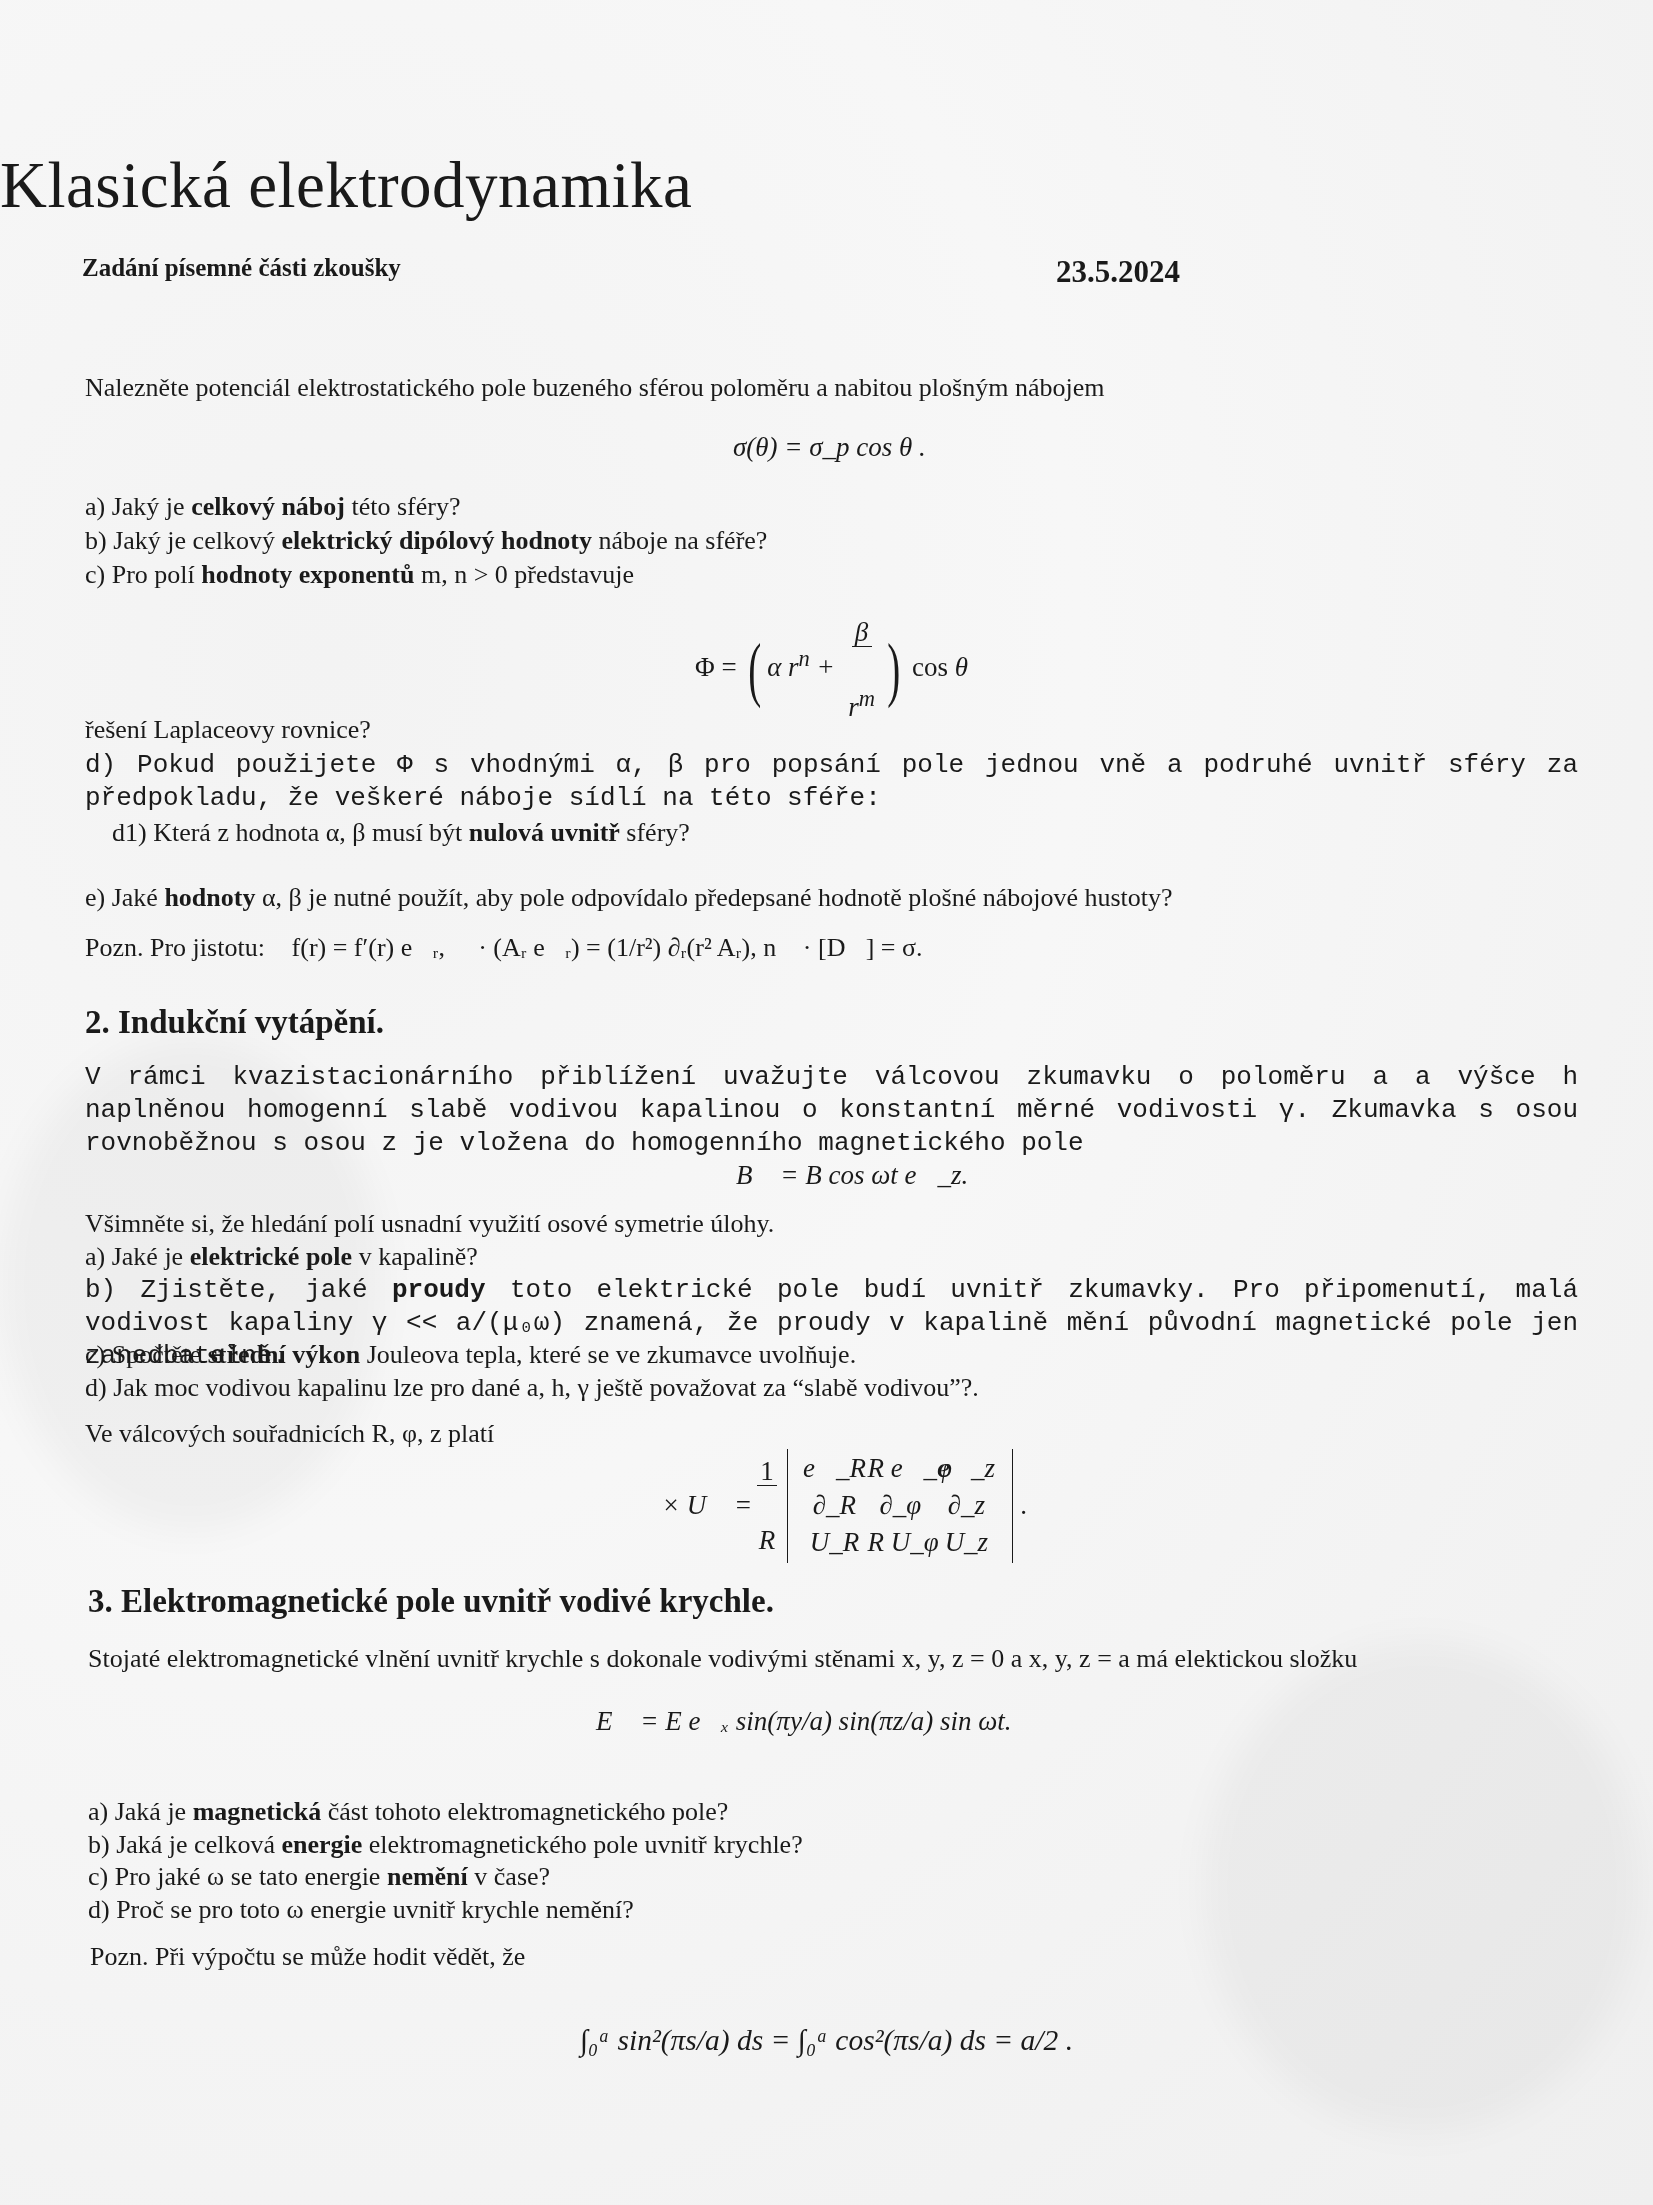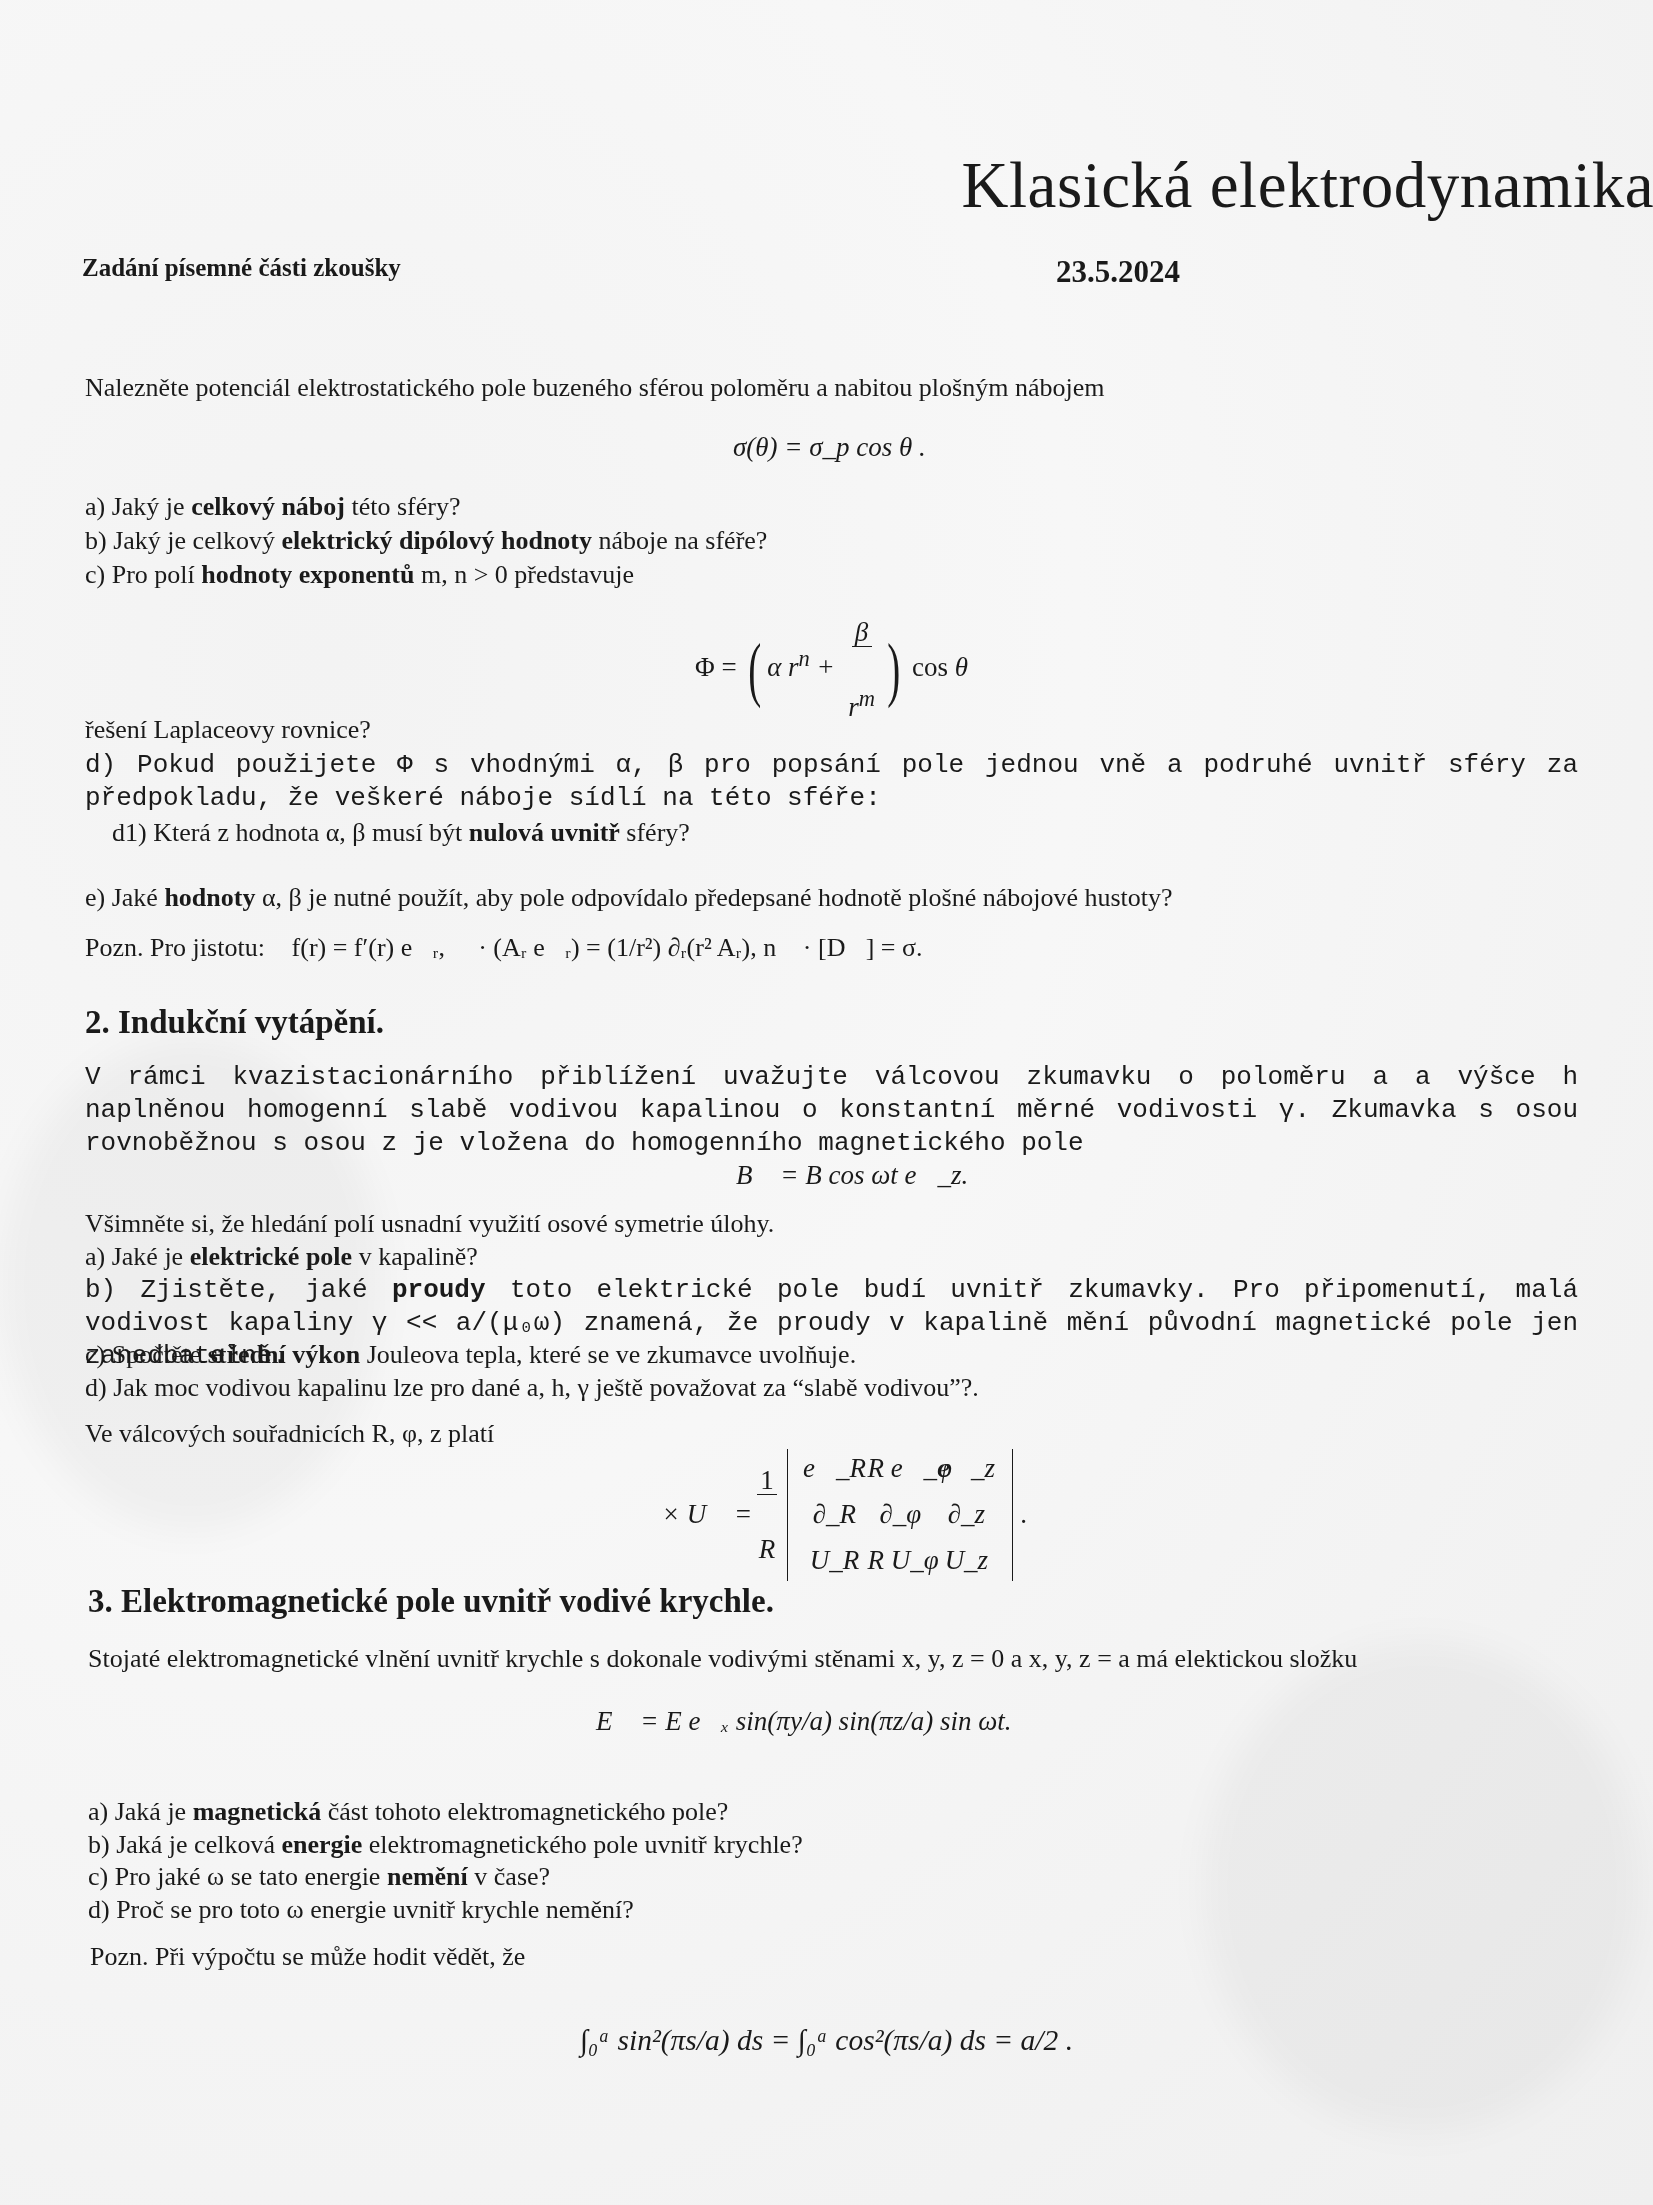--- a/index.html
+++ b/index.html
@@ -5,34 +5,34 @@
   html, body { margin:0; padding:0; }
   body {
     width:1654px; height:2205px; overflow:hidden;
     background: radial-gradient(ellipse at 20% 30%, #f3f3f3 0%, #f7f7f7 40%, #efefef 100%);
     font-family: "DejaVu Serif", "Liberation Serif", serif;
     color:#1a1a1a;
     position:relative;
   }
   .page { position:absolute; left:0; top:0; width:1654px; height:2205px; }
   .abs { position:absolute; white-space:nowrap; }
-  .title { left:0; width:1654px; text-align:right; top:148px; font-size:65px; font-weight:normal; font-family:"Liberation Serif", serif; letter-spacing:0.5px; }
+  .title { left:0; width:1654px; text-align:left; top:148px; font-size:65px; font-weight:normal; font-family:"Liberation Serif", serif; letter-spacing:0.5px; }
   .subtitle { left:82px; top:254px; font-size:25px; font-weight:bold; font-family:"Liberation Serif", serif; }
   .date { left:1056px; top:254px; font-size:31px; font-weight:bold; font-family:"Liberation Serif", serif; }
   .h { font-size:33px; font-weight:bold; font-family:"Liberation Serif", serif; }
   .t { font-size:26px; font-family:"Liberation Serif", serif; }
   .t b { font-weight:bold; }
   .m { font-style:italic; font-family:"Liberation Serif", serif; }
   .eq { font-size:27px; font-family:"Liberation Serif", serif; }
   .para { position:absolute; left:85px; width:1493px; font-size:26px; line-height:33px; font-family:Liberation Mono, monospace; text-align:justify; }
   .frac { display:inline-flex; flex-direction:column; align-items:center; vertical-align:middle; margin:0 3.3px; line-height:1.05; }
   .frac .num { border-bottom:1.6px solid #1a1a1a; padding:0 3.3px; }
   .frac .den { padding:0 3.3px;margin-top:40px; }
   .paren { font-size:71px; font-weight:100; vertical-align:middle; line-height:1; display:inline-block; transform:scaleX(0.55); }
-  .det { display:inline-grid; grid-template-columns:repeat(3, 66px); row-gap:15px; border-left:1.6px solid #1a1a1a; border-right:1.6px solid #1a1a1a; padding:4.4px 13px; vertical-align:middle; text-align:center; font-style:italic; margin-left:5.5px; }
+  .det { display:inline-grid; grid-template-columns:repeat(3, 66px); row-gap:6px; border-left:1.6px solid #1a1a1a; border-right:1.6px solid #1a1a1a; padding:4.4px 13px; vertical-align:middle; text-align:center; font-style:italic; margin-left:5.5px; }
   .smudge { position:absolute; border-radius:50%; background:rgba(0,0,0,0.03); filter:blur(16.4px); }
 </style>
 </head>
 <body>
 
 <div class="page">
   <div class="smudge" style="left:0;top:1039px;width:383px;height:492px;"></div>
   <div class="smudge" style="left:1203px;top:1641px;width:438px;height:492px;"></div>
 
   <div class="abs title">Klasická elektrodynamika</div>

